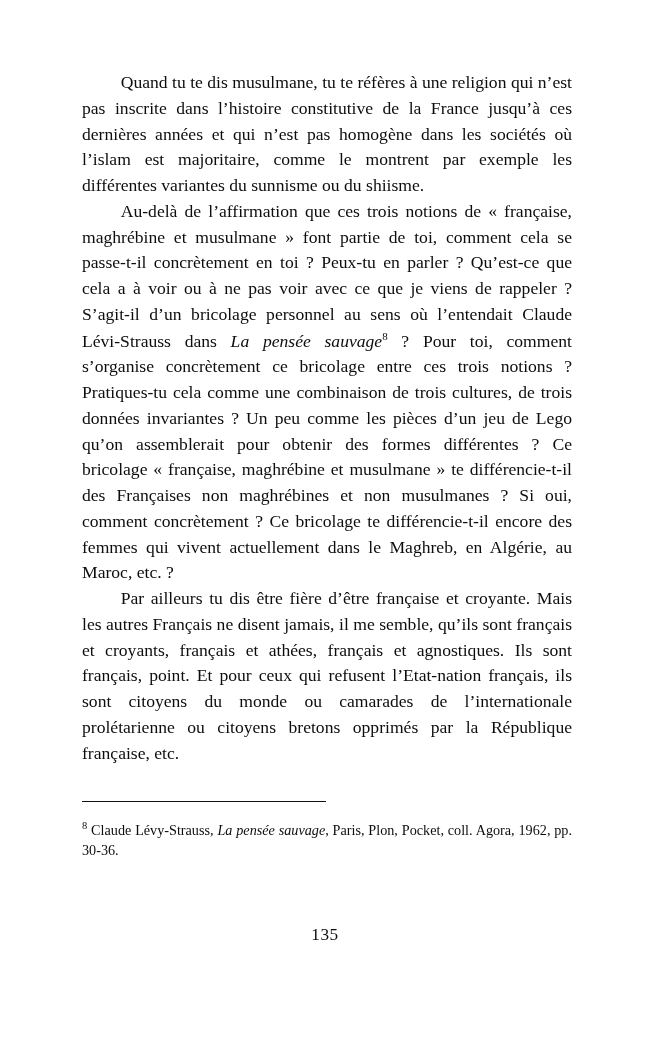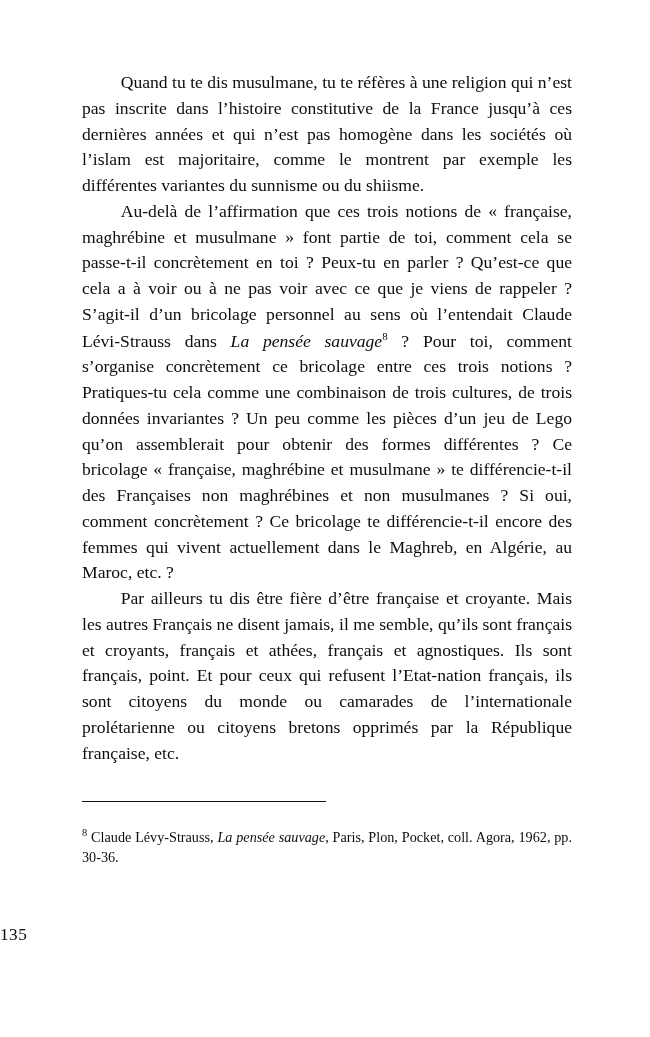--- a/index.html
+++ b/index.html
@@ -32,21 +32,21 @@
     text-indent: 2.2em;
   }
   .footnote-sep {
     margin-top: 34px;
     width: 244px;
     border: 0;
     border-top: 1px solid #111;
     margin-left: 0;
   }
   .footnote {
-    margin-top: 23px;
+    margin-top: 16px;
     font-size: 14.2px;
     line-height: 1.44;
     text-align: justify;
   }
   .footnote p {
     margin: 0;
     text-indent: 0;
   }
   .fn-marker {
     font-size: 10.5px;
@@ -56,20 +56,21 @@
     font-size: 11px;
     vertical-align: super;
   }
   em, .it {
   }
   .page-number {
     position: absolute;
     left: 0;
     right: 0;
     top: 925px;
+    text-align: center;
     font-size: 17.2px;
     letter-spacing: 0.5px;
   }
 </style>
 </head>
 <body>
 
 <div class="page">
 
   <div class="body-text">

